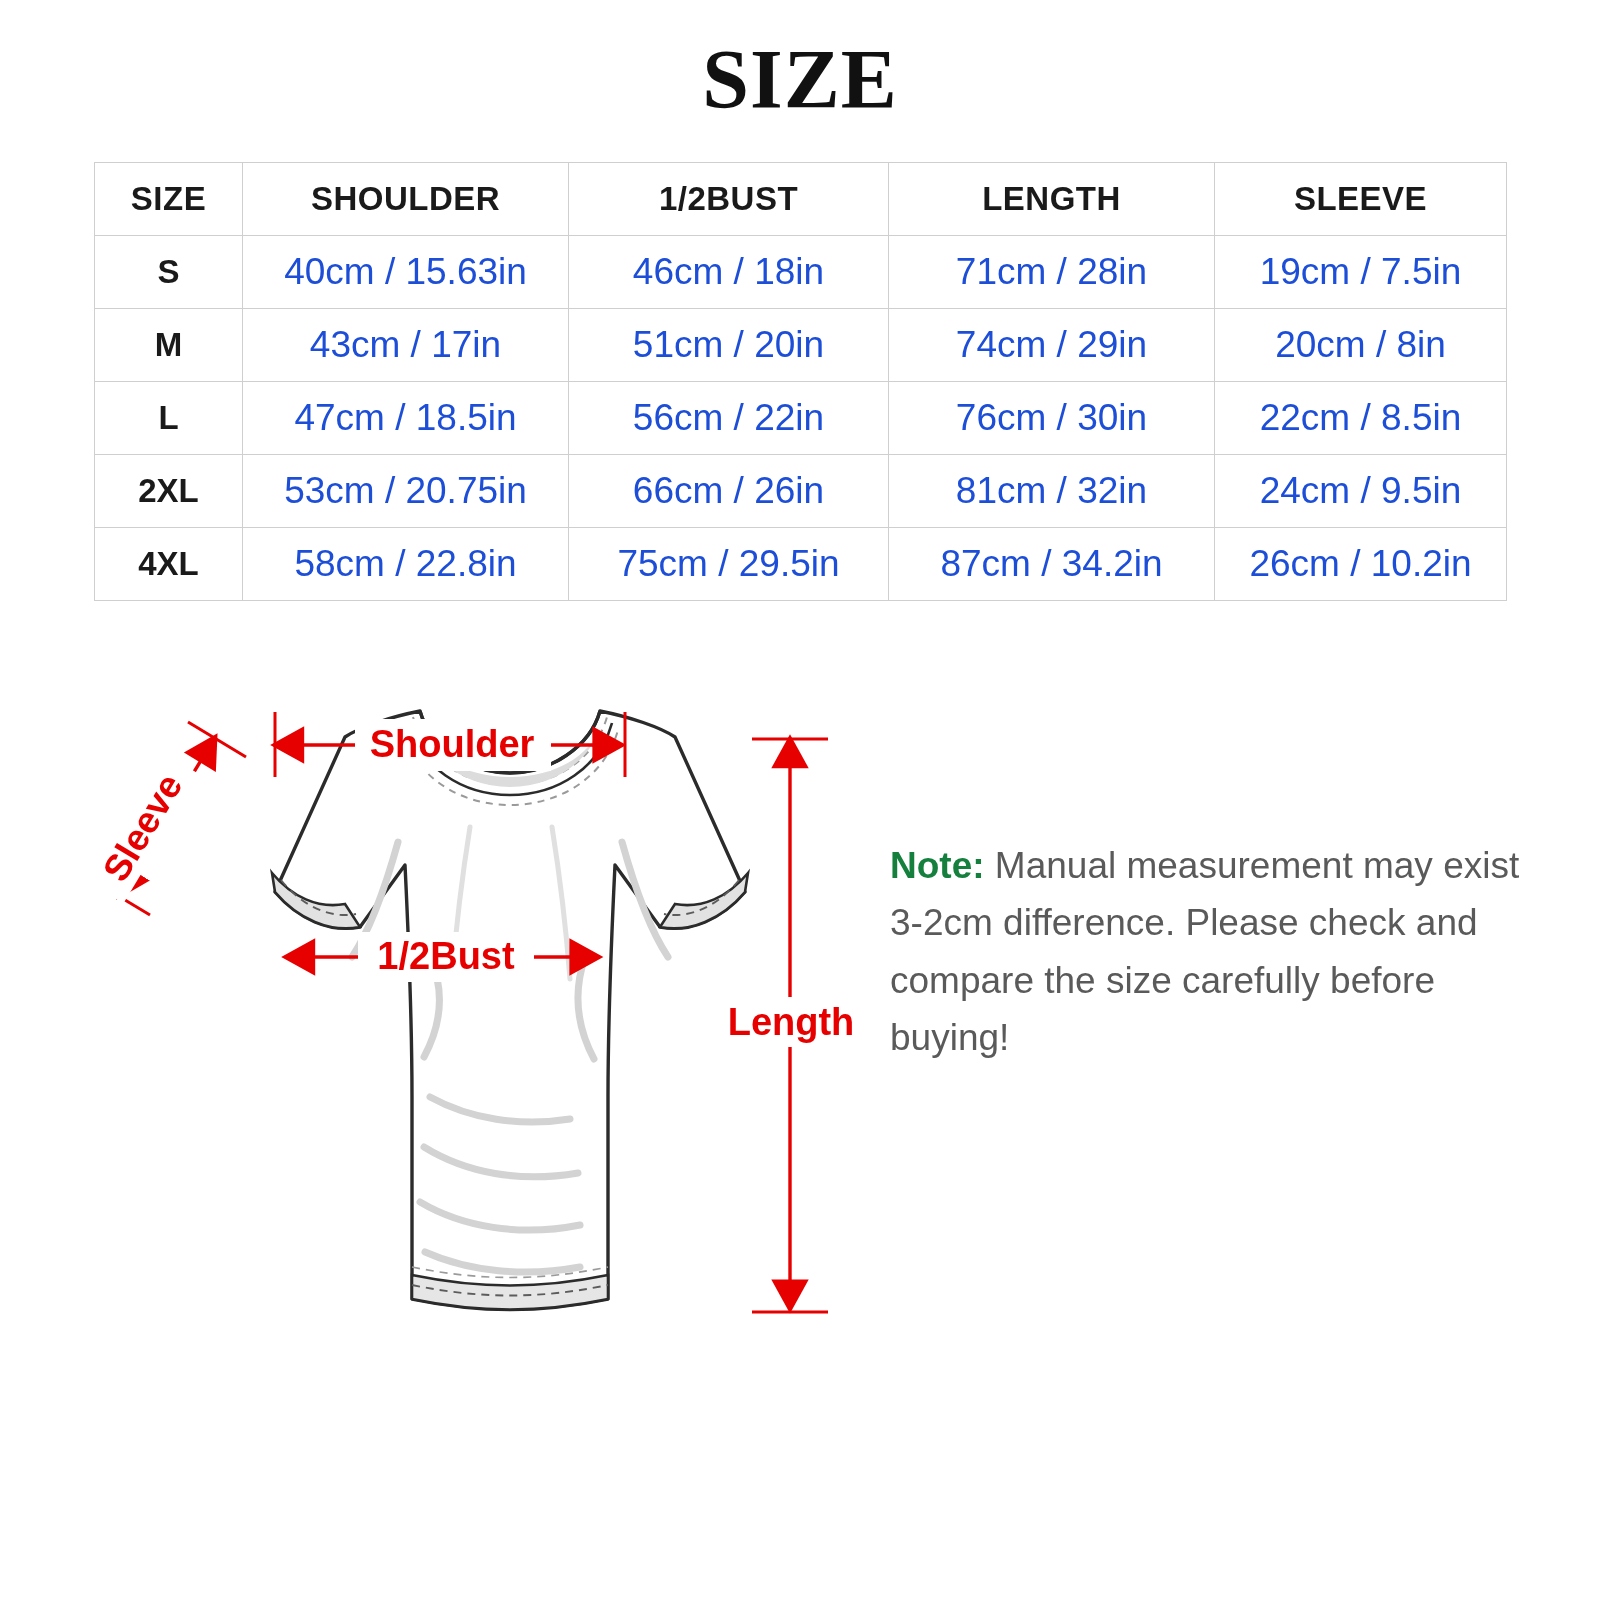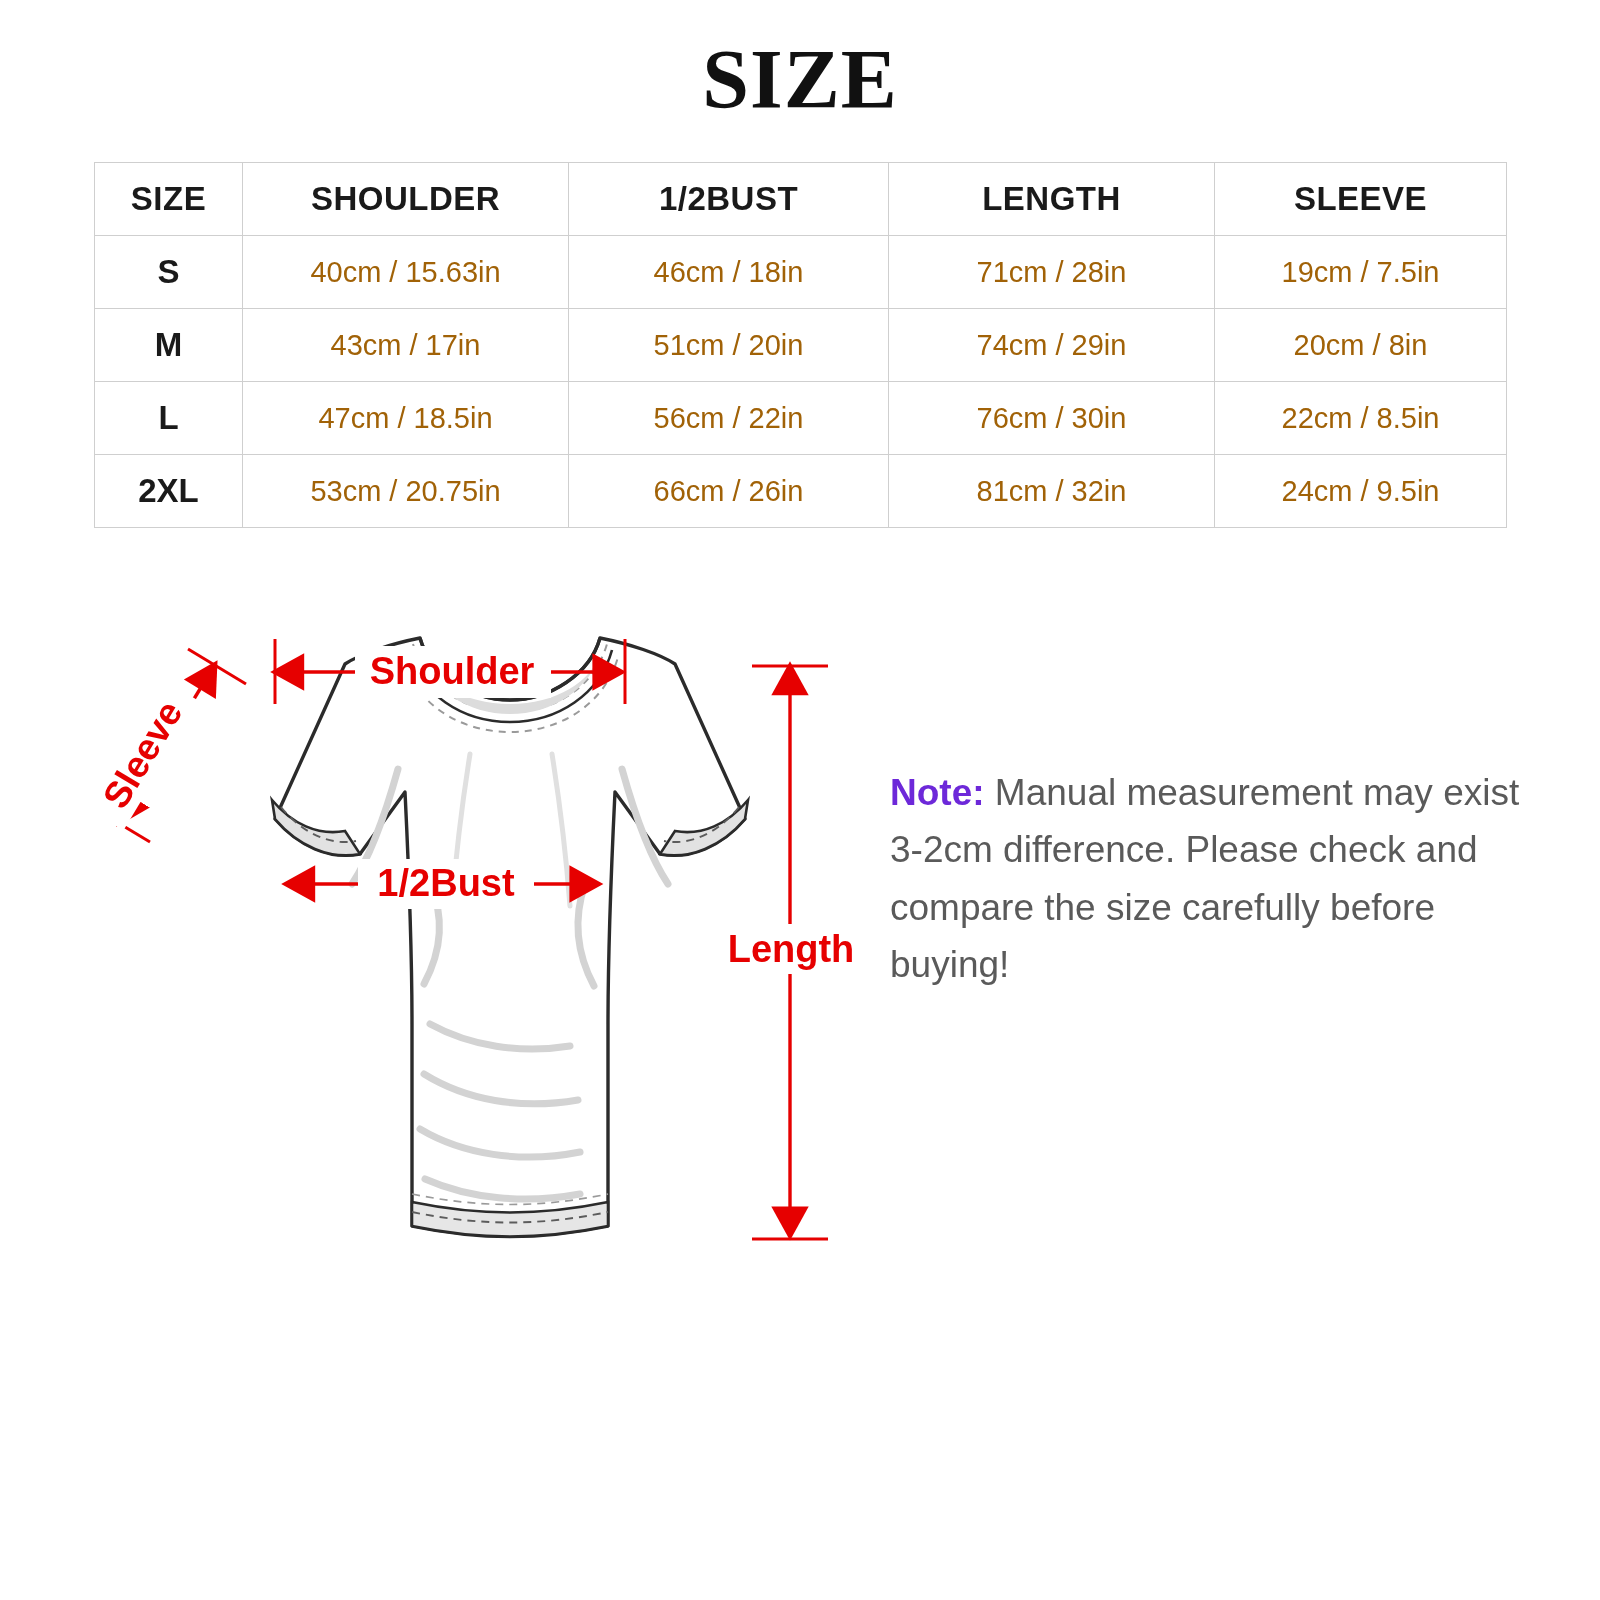--- a/index.html
+++ b/index.html
@@ -50,22 +50,22 @@
     font-weight: bold;
     color: #1a1a1a;
     letter-spacing: 0.5px;
   }
   table.size-table td.sz {
     font-size: 33px;
     font-weight: bold;
     color: #1a1a1a;
   }
   table.size-table td.val {
-    font-size: 29px;
-    color: #a16207;
+    font-size: 37px;
+    color: #1d4ed8;
     font-weight: normal;
   }
   col.c-size { width: 148px; }
   col.c-sh   { width: 326px; }
   col.c-bu   { width: 320px; }
   col.c-le   { width: 326px; }
   col.c-sl   { width: 292px; }
 
   
   .diagram-area {
@@ -84,21 +84,21 @@
   .note {
     position: absolute;
     left: 890px;
     top: 210px;
     width: 640px;
     font-size: 37px;
     line-height: 1.55;
     color: #5a5a5a;
   }
   .note b {
-    color: #6d28d9;
+    color: #15803d;
     font-weight: bold;
   }
 </style>
 </head>
 <body>
 
 <div class="title">SIZE</div>
 
 <div class="table-wrap">
   <table class="size-table">
@@ -139,20 +139,27 @@
         <td class="val">56cm / 22in</td>
         <td class="val">76cm / 30in</td>
         <td class="val">22cm / 8.5in</td>
       </tr>
       <tr>
         <td class="sz">2XL</td>
         <td class="val">53cm / 20.75in</td>
         <td class="val">66cm / 26in</td>
         <td class="val">81cm / 32in</td>
         <td class="val">24cm / 9.5in</td>
+      </tr>
+      <tr>
+        <td class="sz">4XL</td>
+        <td class="val">58cm / 22.8in</td>
+        <td class="val">75cm / 29.5in</td>
+        <td class="val">87cm / 34.2in</td>
+        <td class="val">26cm / 10.2in</td>
       </tr>
     </tbody>
   </table>
 </div>
 
 <div class="diagram-area">
 
   <svg class="svg-holder" width="1600" height="740" viewBox="0 0 1600 740">
     <defs>
       <marker id="arrR" markerWidth="11" markerHeight="11" refX="9" refY="5.5" orient="auto">

